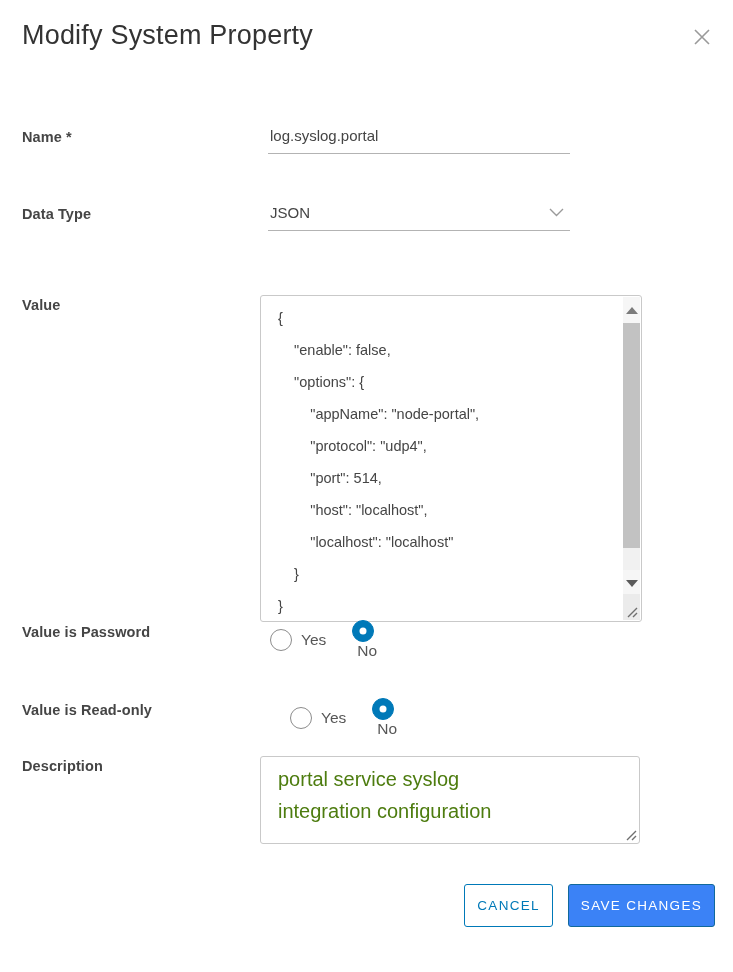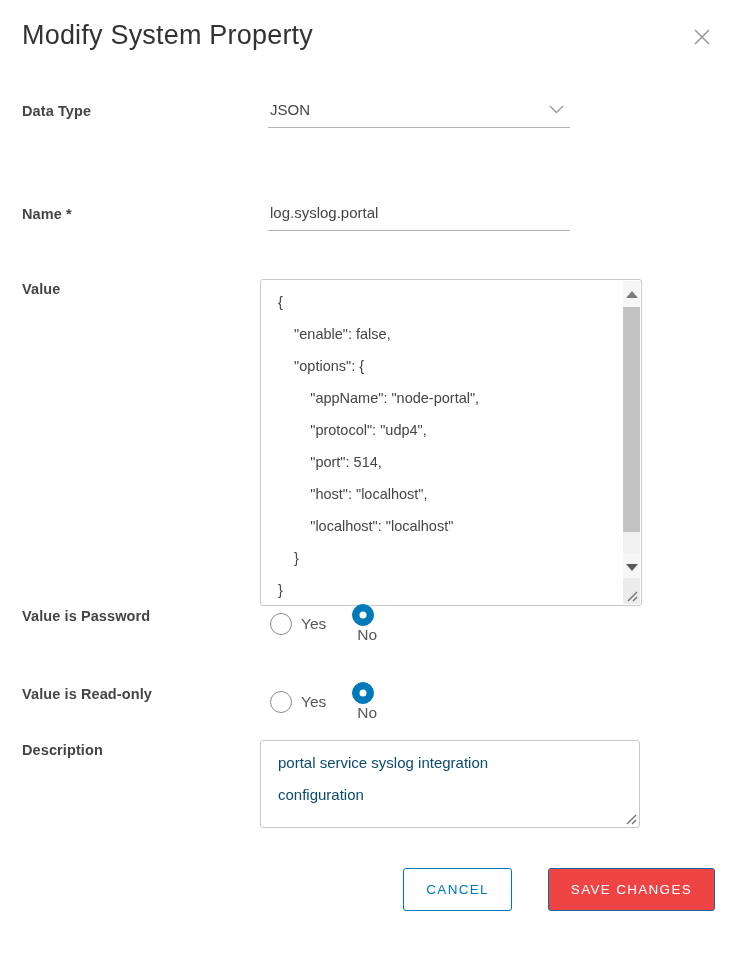--- a/index.html
+++ b/index.html
@@ -26,23 +26,23 @@
 
   
   .row { display: flex; align-items: flex-start; }
   .row-label {
     width: 238px; flex: 0 0 238px;
     font-size: 14.5px; font-weight: 600; color: #454545;
     padding-top: 2px; letter-spacing: 0.1px;
   }
   .row-name { margin-top: 76px; }
   .row-datatype { margin-top: 50px; }
-  .row-value { margin-top: 48px; }
+  .row-value { margin-top: 64px; }
   .row-password { }
-  .row-readonly { margin-top: 40px; }
+  .row-readonly { margin-top: 40px; gap: 20px; }
   .row-description { margin-top: 18px; }
 
   
   .line-field {
     margin-left: 8px; width: 302px;
     border: none; border-bottom: 1px solid #b3b3b3;
     padding: 0 0 9px 2px;
     font-family: "Liberation Sans", sans-serif;
     font-size: 15px; color: #454545; background: transparent;
     outline: none;
@@ -118,74 +118,73 @@
     transform: translate(-50%, -50%);
   }
   .radio-label { margin-left: 9px; font-size: 15.5px; color: #565656; }
 
   
   .desc-box {
     position: relative; width: 380px; height: 88px;
     border: 1px solid #c9c9c9; border-radius: 3px; background: #fff;
   }
   .desc-text {
-    font-size: 15px; line-height: 32px; color: #0c4a6e;
+    font-size: 20px; line-height: 32px; color: #4d7c0f;
     padding: 6px 16px 0 17px; max-width: 300px;
   }
 
   
   .dlg-footer {
     margin-top: 40px; display: flex; justify-content: flex-end;
     align-items: center; gap: 15px; padding-right: 1px;
   }
   .btn {
     height: 43px; border-radius: 3px; cursor: pointer;
     font-family: "Liberation Sans", sans-serif;
     font-size: 13.5px; font-weight: 500; letter-spacing: 1.3px;
-    padding: 0 22px;
-    margin-left: 21px;
+    padding: 0 12px;
   }
   .btn-outline {
     background: #fff; color: #0079b8; border: 1px solid #0079b8;
   }
   .btn-primary {
-    background: #ef4444; color: #fff; border: 1px solid #11699b;
+    background: #3b82f6; color: #fff; border: 1px solid #11699b;
   }
 </style>
 </head>
 <body>
 
 <div class="dialog">
 
   <div class="dlg-header">
     <h1 class="dlg-title">Modify System Property</h1>
     <button class="close-btn">
       <span>
         <svg width="24" height="24" viewBox="0 0 24 24">
           <path d="M5 5 L19 19 M19 5 L5 19" stroke="#9a9a9a" stroke-width="1.6" fill="none"></path>
         </svg>
       </span>
     </button>
   </div>
 
+  <div class="row row-name">
+    <div class="row-label">Name *</div>
+    <input class="line-field" type="text" value="log.syslog.portal" style="">
+  </div>
+
   <div class="row row-datatype">
     <div class="row-label">Data Type</div>
     <div class="select-field">
       <span class="select-value">JSON</span>
       <span class="select-chevron">
         <svg width="15" height="9" viewBox="0 0 15 9">
           <path d="M1 1 L7.5 7.5 L14 1" stroke="#9a9a9a" stroke-width="1.4" fill="none"></path>
         </svg>
       </span>
     </div>
-  </div>
-
-  <div class="row row-name">
-    <div class="row-label">Name *</div>
-    <input class="line-field" type="text" value="log.syslog.portal" style="">
   </div>
 
   <div class="row row-value">
     <div class="row-label">Value</div>
     <div class="value-box">
       <div class="value-text">{
     "enable": false,
     "options": {
         "appName": "node-portal",
         "protocol": "udp4",

